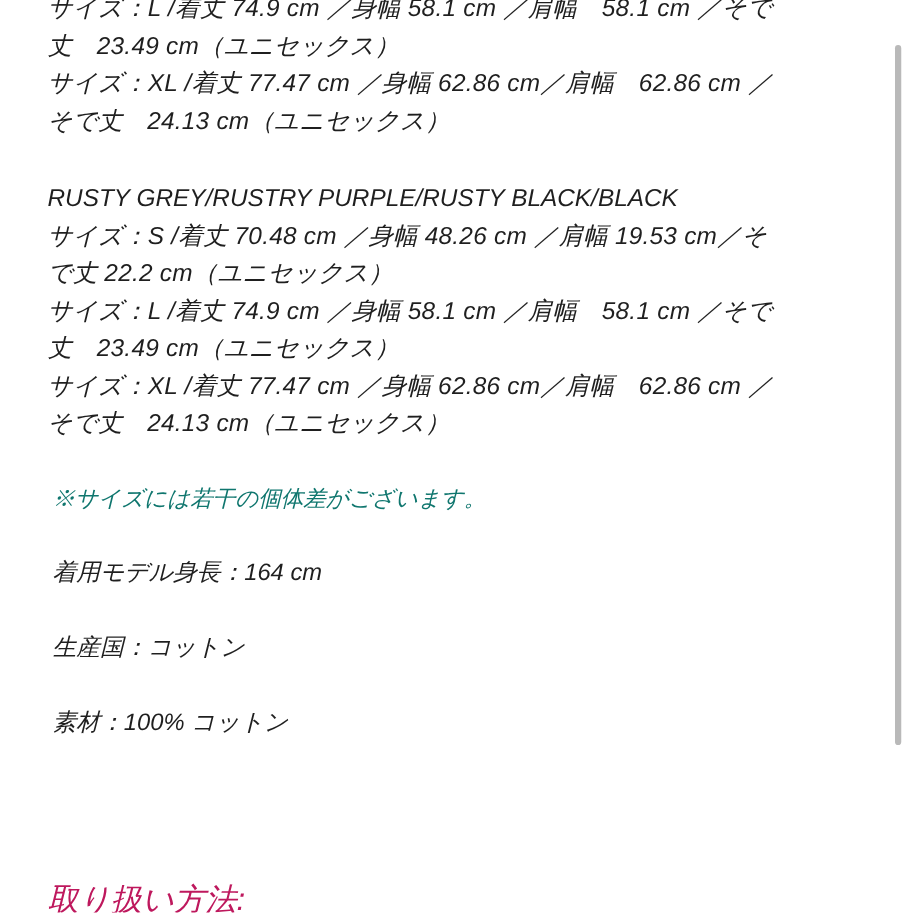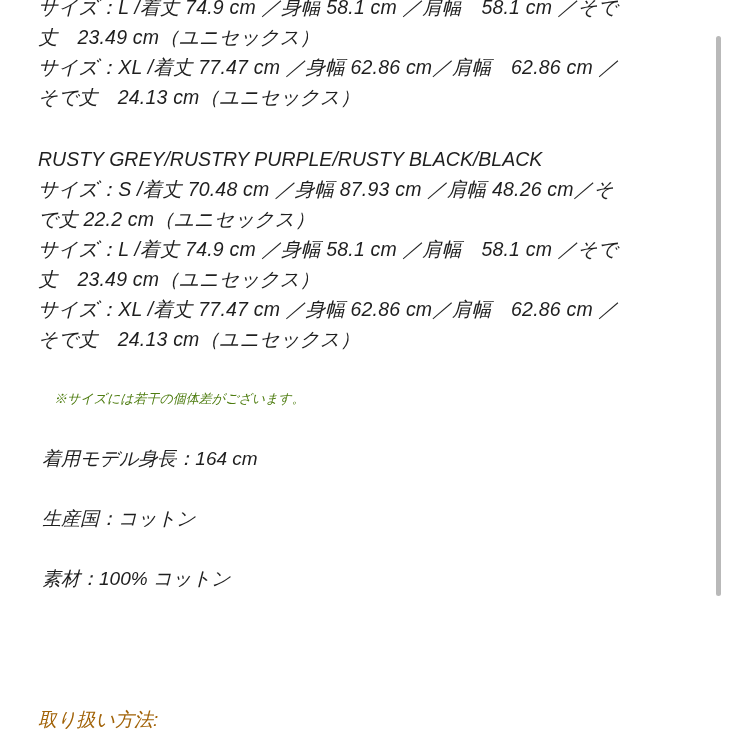--- a/index.html
+++ b/index.html
@@ -49,38 +49,38 @@
   .block-gap-md {
     margin-top: 30px;
   }
   .heading-line {
     font-size: 19.5px;
     line-height: 30px;
     color: #1f1f1f;
     margin: 0;
   }
   .note {
-    font-size: 13px;
+    font-size: 18px;
     line-height: 30px;
-    color: #4d7c0f;
-    margin: 16px;
+    color: #0f766e;
+    margin: 4px;
   }
   .kv {
     font-size: 19px;
     line-height: 30px;
     color: #1f1f1f;
     margin: 4px;
   }
   .trailing {
     position: absolute;
     left: 38px;
     top: 705px;
-    font-size: 19px;
+    font-size: 25px;
     line-height: 30px;
-    color: #a16207;
+    color: #be185d;
     overflow: hidden;
     height: 25px;
     width: 400px;
   }
   
   .scrollbar-track {
     position: absolute;
     right: 4px;
     top: 0;
     width: 8px;
@@ -106,21 +106,21 @@
 
     <div class="clipped-top">
       <p class="para">サイズ：L /着丈 74.9 cm ／身幅 58.1 cm ／肩幅　58.1 cm ／そで</p>
       <p class="para">丈　23.49 cm（ユニセックス）</p>
       <p class="para">サイズ：XL /着丈 77.47 cm ／身幅 62.86 cm／肩幅　62.86 cm ／</p>
       <p class="para">そで丈　24.13 cm（ユニセックス）</p>
     </div>
 
     <div class="block-gap-lg">
       <p class="heading-line">RUSTY GREY/RUSTRY PURPLE/RUSTY BLACK/BLACK</p>
-      <p class="para">サイズ：S /着丈 70.48 cm ／身幅 87.93 cm ／肩幅 48.26 cm／そ</p>
+      <p class="para">サイズ：S /着丈 70.48 cm ／身幅 48.26 cm ／肩幅 19.53 cm／そ</p>
       <p class="para">で丈 22.2 cm（ユニセックス）</p>
       <p class="para">サイズ：L /着丈 74.9 cm ／身幅 58.1 cm ／肩幅　58.1 cm ／そで</p>
       <p class="para">丈　23.49 cm（ユニセックス）</p>
       <p class="para">サイズ：XL /着丈 77.47 cm ／身幅 62.86 cm／肩幅　62.86 cm ／</p>
       <p class="para">そで丈　24.13 cm（ユニセックス）</p>
     </div>
 
     <div class="block-gap-md">
       <p class="note">※サイズには若干の個体差がございます。</p>
     </div>

